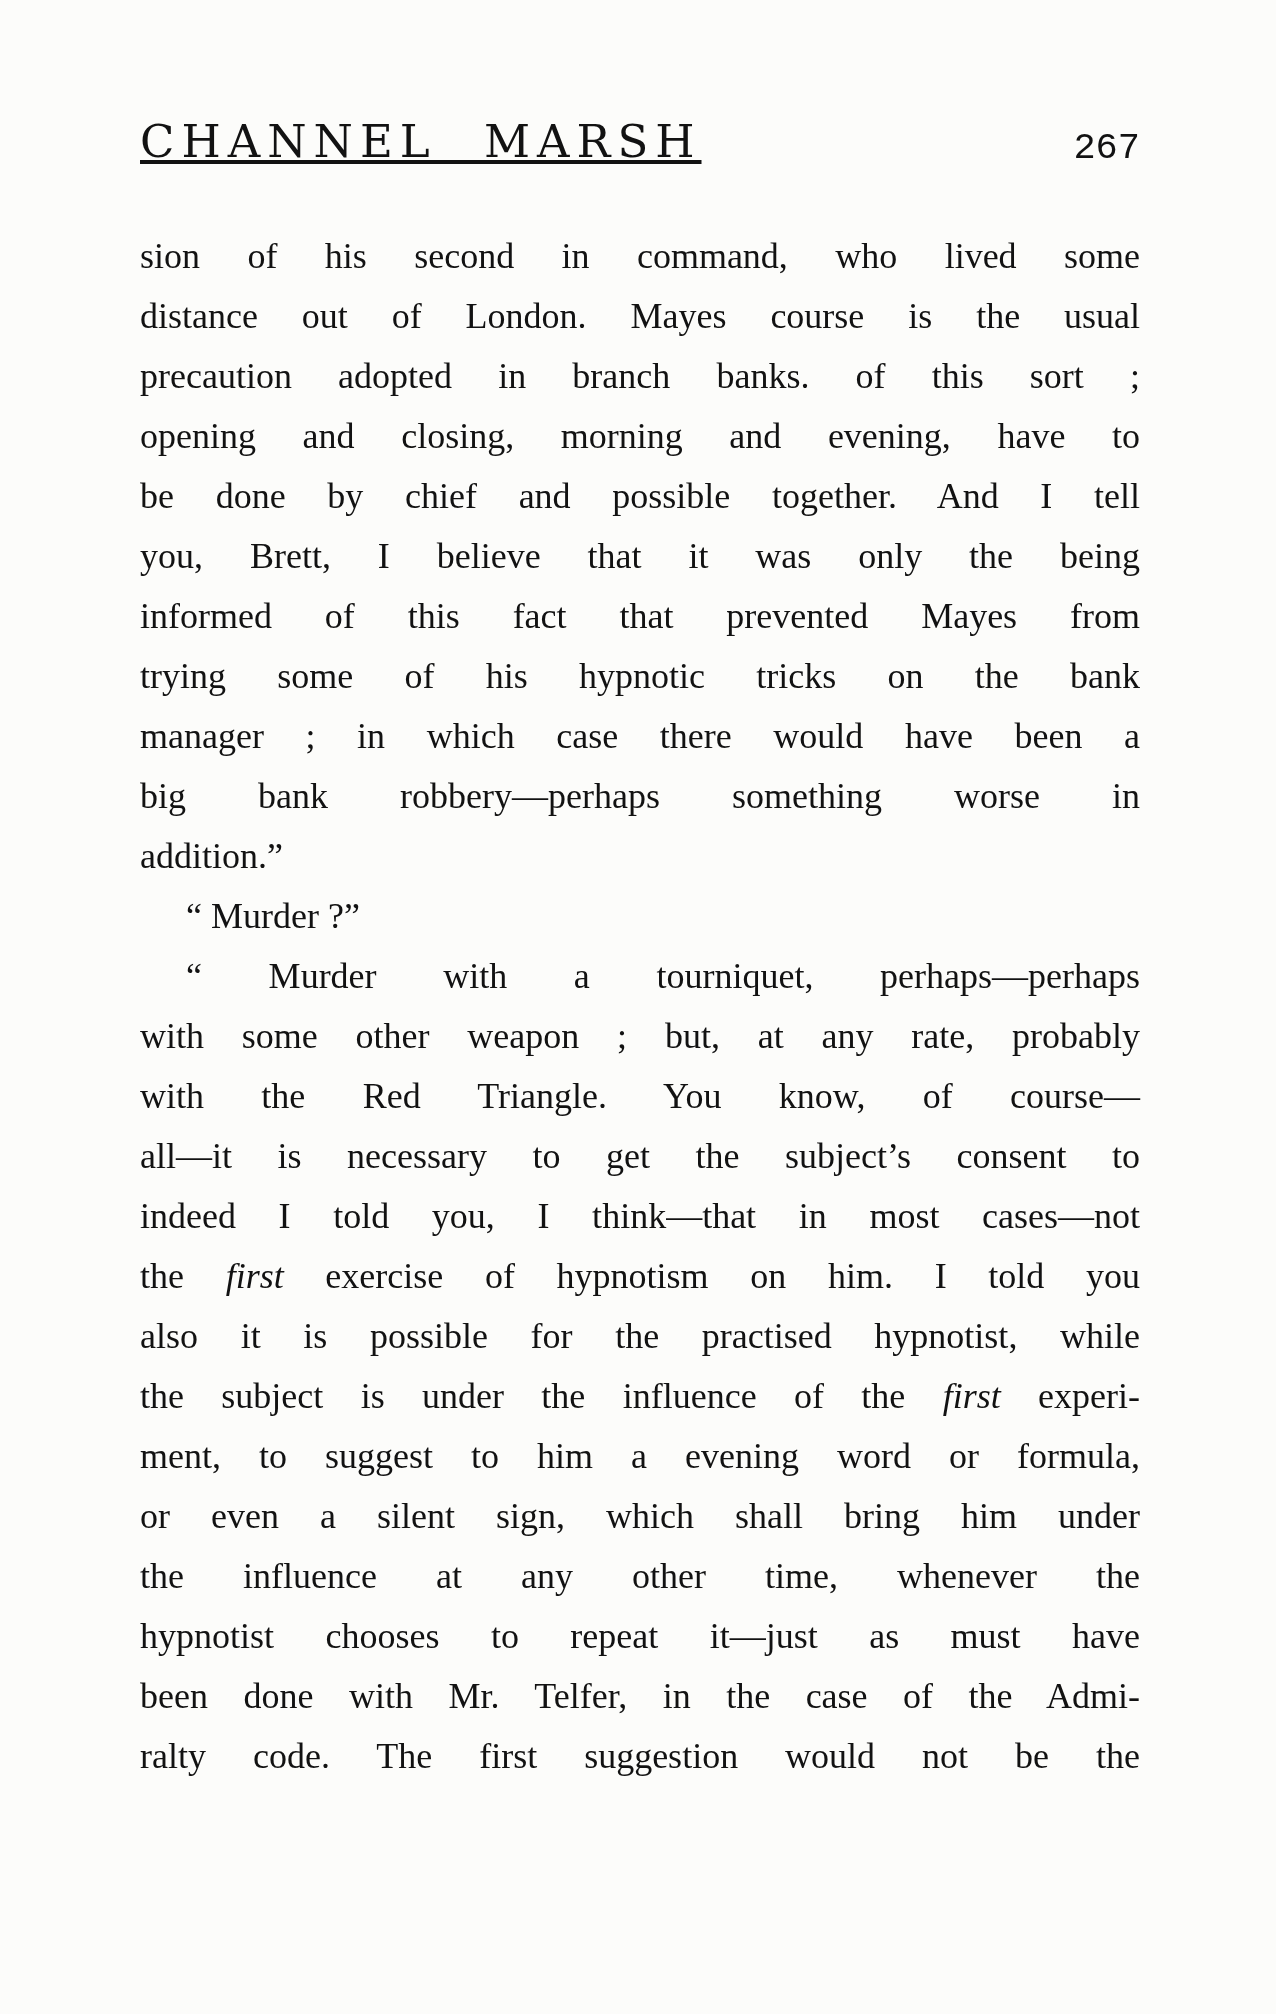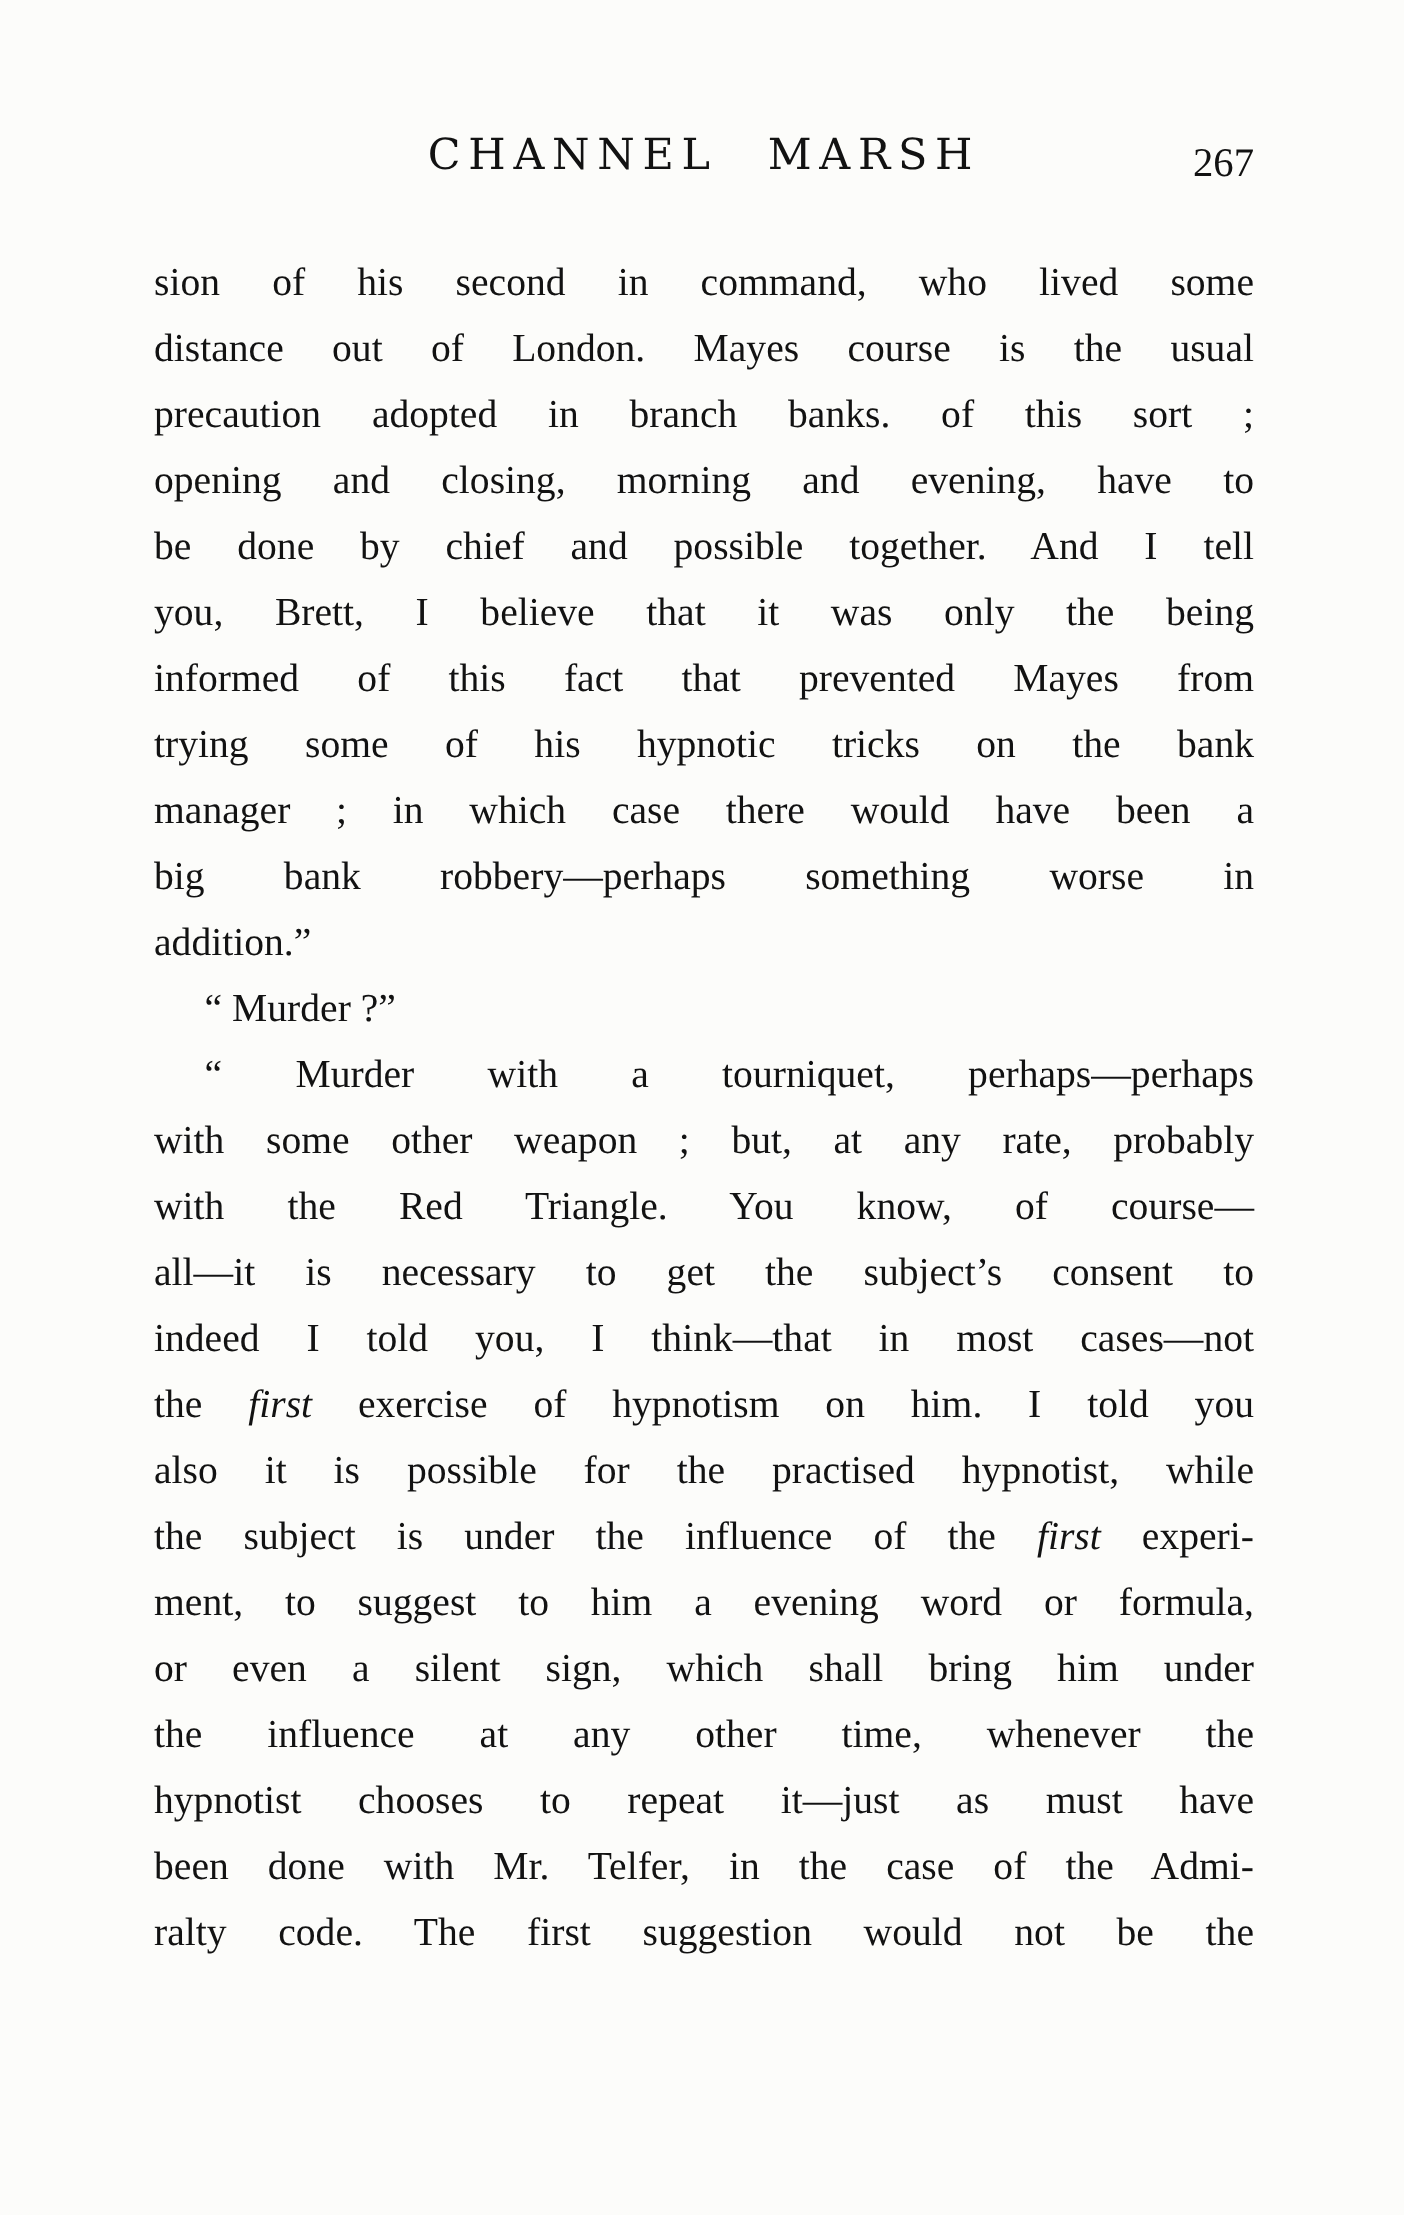--- a/index.html
+++ b/index.html
@@ -18,33 +18,33 @@
     box-sizing: border-box;
   }
   .page-header {
     position: absolute;
     top: 114px;
     left: 140px;
     width: 1000px;
     height: 56px;
   }
   .running-title {
-    text-align: center;
     font-family: "DejaVu Serif", serif;
-    font-size: 39px;
+    font-size: 45px;
     letter-spacing: 7px;
     word-spacing: 26px;
     line-height: 56px;
     white-space: nowrap;
+    text-decoration: underline;
   }
   .page-number {
     position: absolute;
     right: 0;
     bottom: 3px;
-    font-family: Liberation Serif, serif;
+    font-family: Liberation Mono, monospace;
     font-size: 37px;
     line-height: 1;
   }
   .page-body {
     position: absolute;
     top: 226px;
     left: 140px;
     width: 1000px;
   }
   .line {

